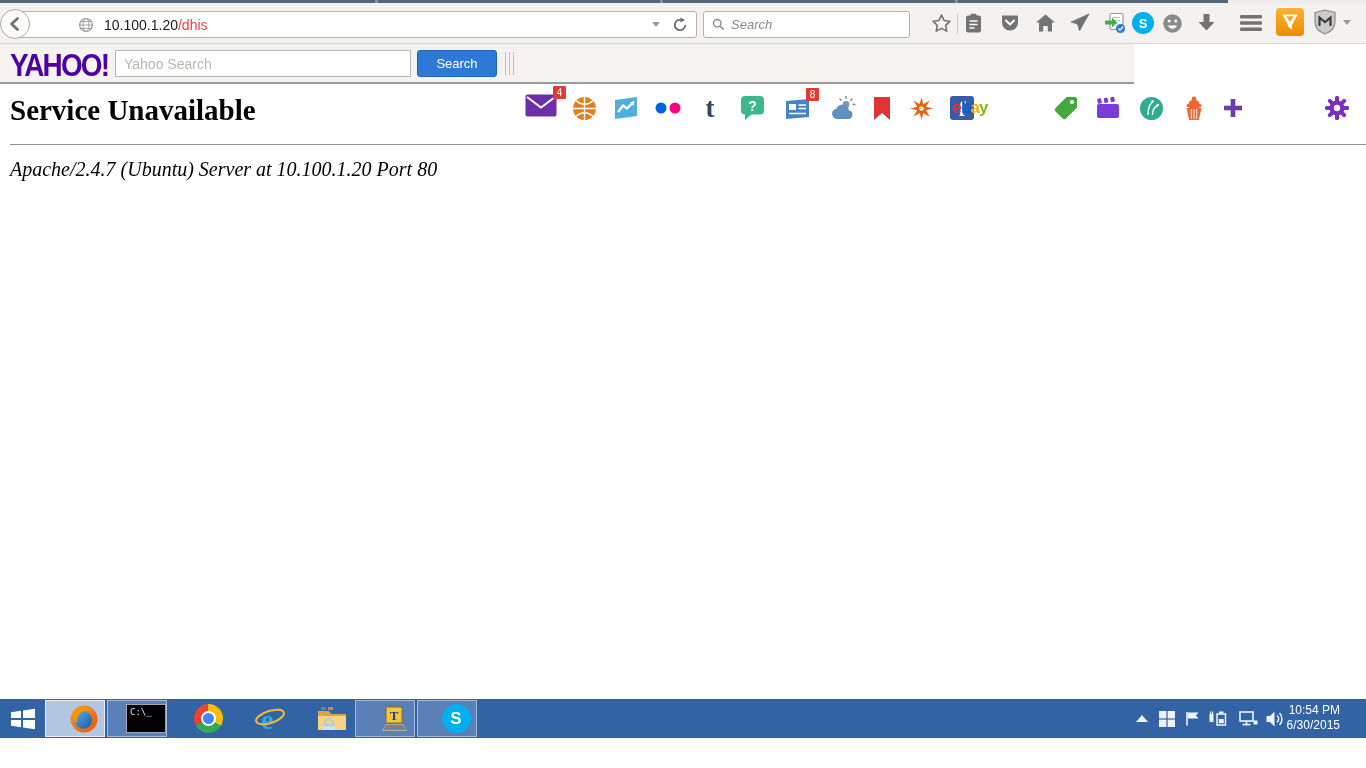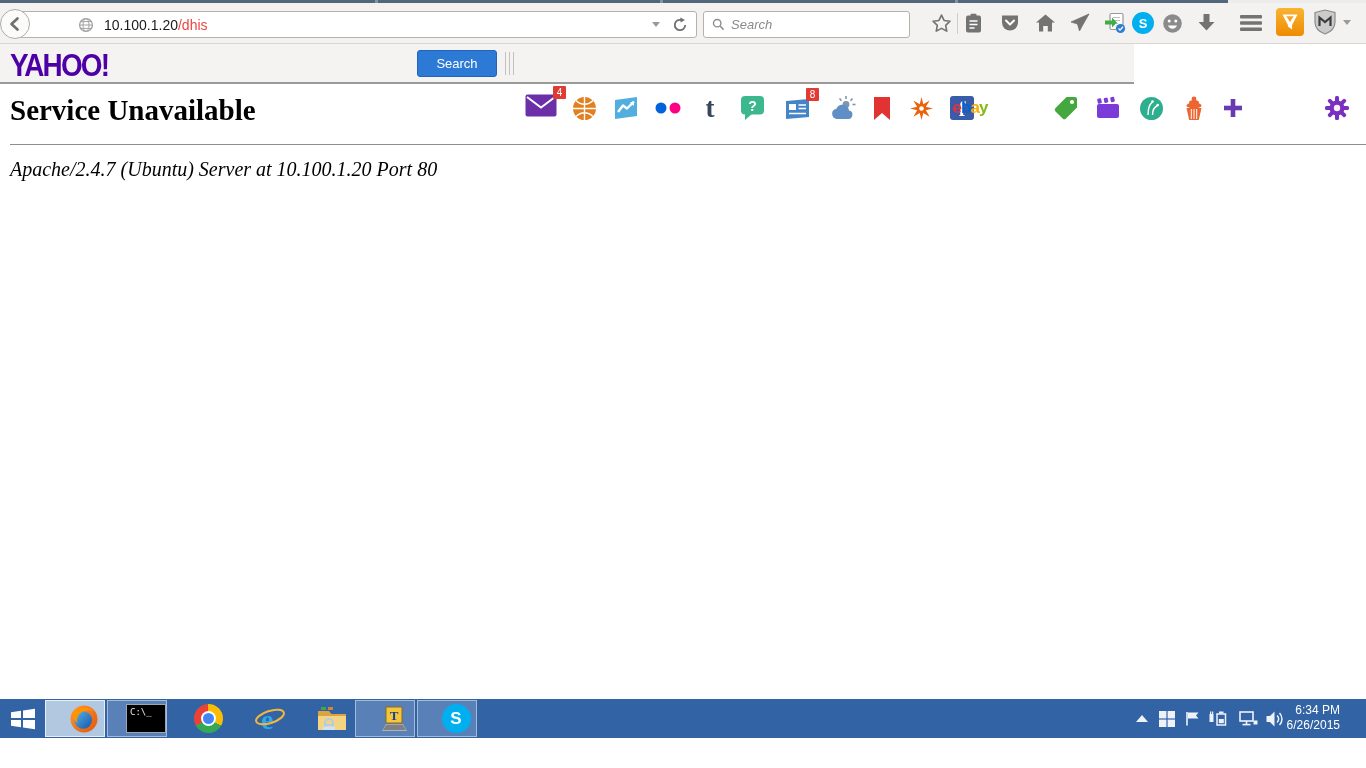--- a/index.html
+++ b/index.html
@@ -201,20 +201,21 @@
       <svg width="24" height="26" viewBox="0 0 24 26">
         <path d="M2 3.5 L12 1 L22 3.5 V13 C22 19 17.5 23 12 25 C6.5 23 2 19 2 13 Z" fill="#cbcbcb" stroke="#8b8b8b" stroke-width="1.2"></path>
         <path d="M6.5 17 V8.5 L12 13 L17.5 8.5 V17" fill="none" stroke="#3c3c3c" stroke-width="2.2"></path>
       </svg>
     </div>
     <span class="caret-down" id="mcafee-caret"></span>
   </div>
 
   <div id="ytoolbar">
     <div id="ylogo">YAHOO!</div>
+    <input id="ysearch-input" placeholder="Yahoo Search" style="">
     <button id="ysearch-btn">Search</button>
     <div id="ygrip"></div>
 
     <div class="y-icon" id="y-mail">
       <svg width="32" height="23" viewBox="0 0 32 23">
         <rect x="0.5" y="0.5" width="31" height="22" rx="2" fill="#6b2fa8"></rect>
         <path d="M2 3 L16 13.5 L30 3" fill="none" stroke="#fff" stroke-width="2"></path>
       </svg>
       <span class="badge">4</span>
     </div>
@@ -479,18 +480,18 @@
     </div>
 
     <div class="tray-item" style="left:1262px;width:26px">
       <svg width="20" height="18" viewBox="0 0 20 18">
         <polygon points="1.5,6 5,6 9.5,1.5 9.5,16.5 5,12 1.5,12" fill="#eef3fa"></polygon>
         <path d="M12 5.5 a4.5 4.5 0 0 1 0 7 M14.5 3 a8.5 8.5 0 0 1 0 12" stroke="#eef3fa" stroke-width="1.5" fill="none"></path>
       </svg>
     </div>
 
     <div id="tray-clock">
-      <div>6:34 PM</div>
-      <div>6/26/2015</div>
+      <div>10:54 PM</div>
+      <div>6/30/2015</div>
     </div>
   </div>
 
 </div>
 
 </body></html>

